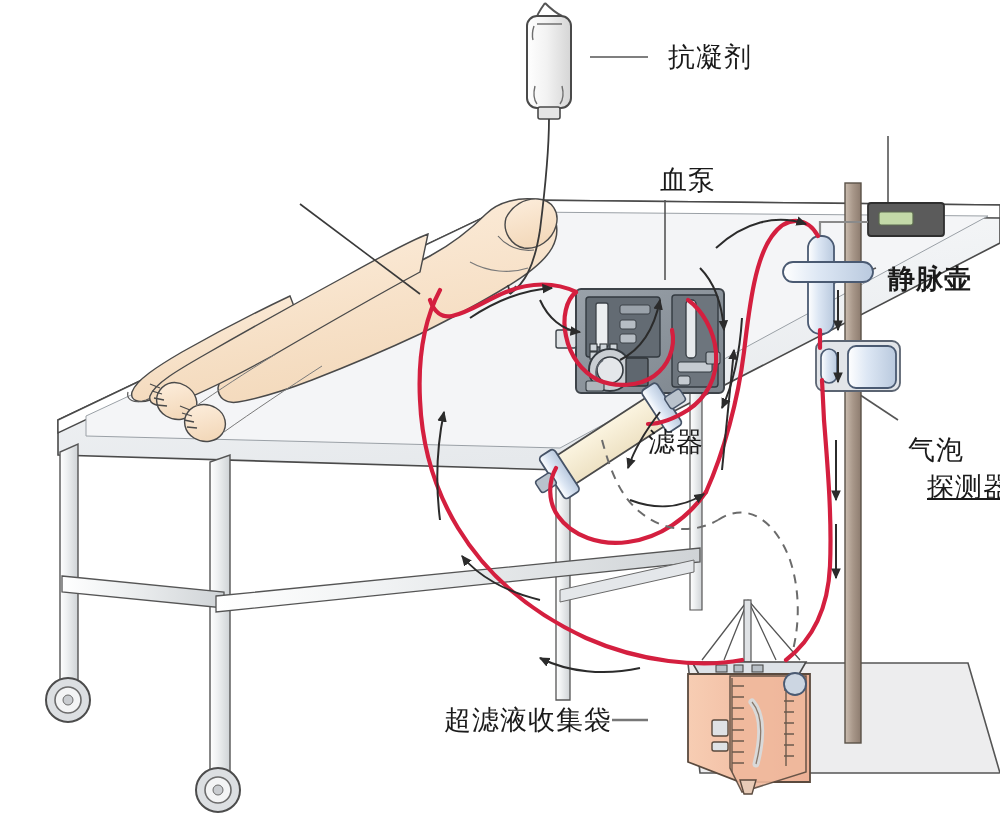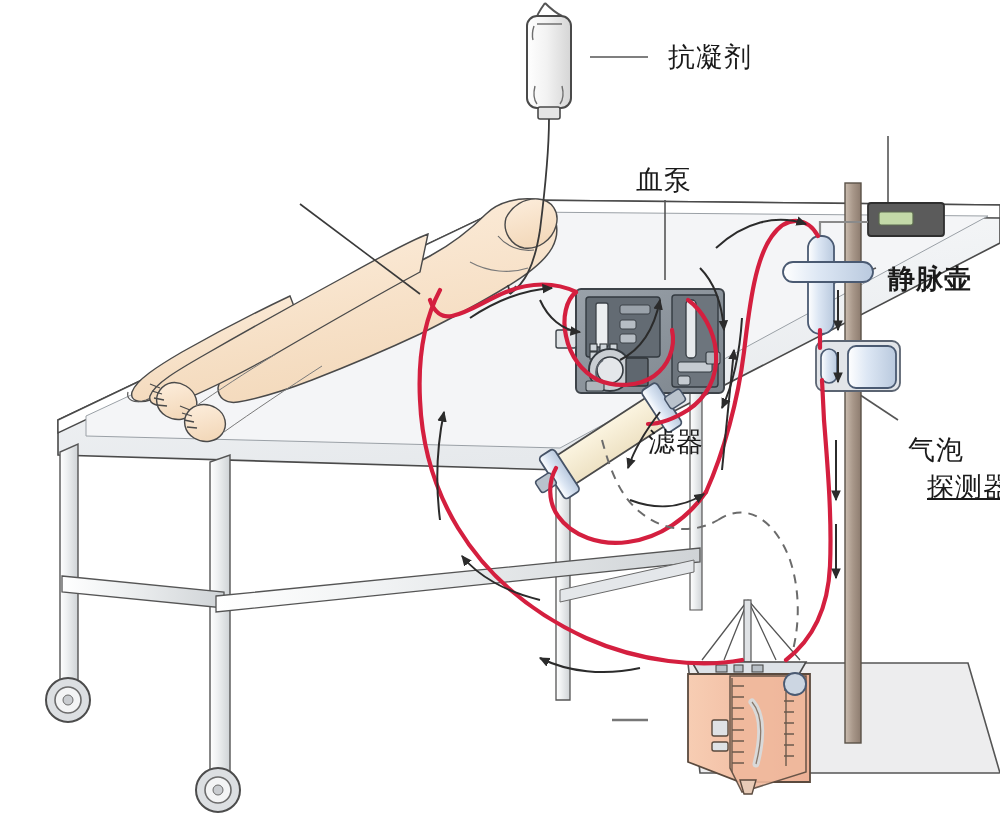--- a/index.html
+++ b/index.html
@@ -300,19 +300,20 @@
       <path d="M836,440 L836,500"></path>
       <path d="M836,524 L836,578"></path>
       <path d="M440,520 C436,488 436,450 444,412"></path>
       <path d="M540,600 C506,592 478,576 462,556"></path>
       <path d="M640,668 C604,676 568,672 540,658"></path>
     </g>
 
   </svg>
 
   <div class="lbl" style="left:668px;top:40px;">抗凝剂</div>
-  <div class="lbl" style="left:636px;top:163px;">血泵</div>
+  <div class="lbl" style="left:660px;top:163px;">血泵</div>
   <div class="lbl" style="left:888px;top:262px;font-weight:bold;">静脉壶</div>
   <div class="lbl two" style="left:908px;top:413px;">气泡</div>
   <div class="lbl two" style="left:927px;top:450px;text-decoration:underline;">探测器</div>
   <div class="lbl" style="left:648px;top:425px;">滤器</div>
+  <div class="lbl" style="left:444px;top:703px;">超滤液收集袋</div>
 
 </div>
 
 </body></html>

